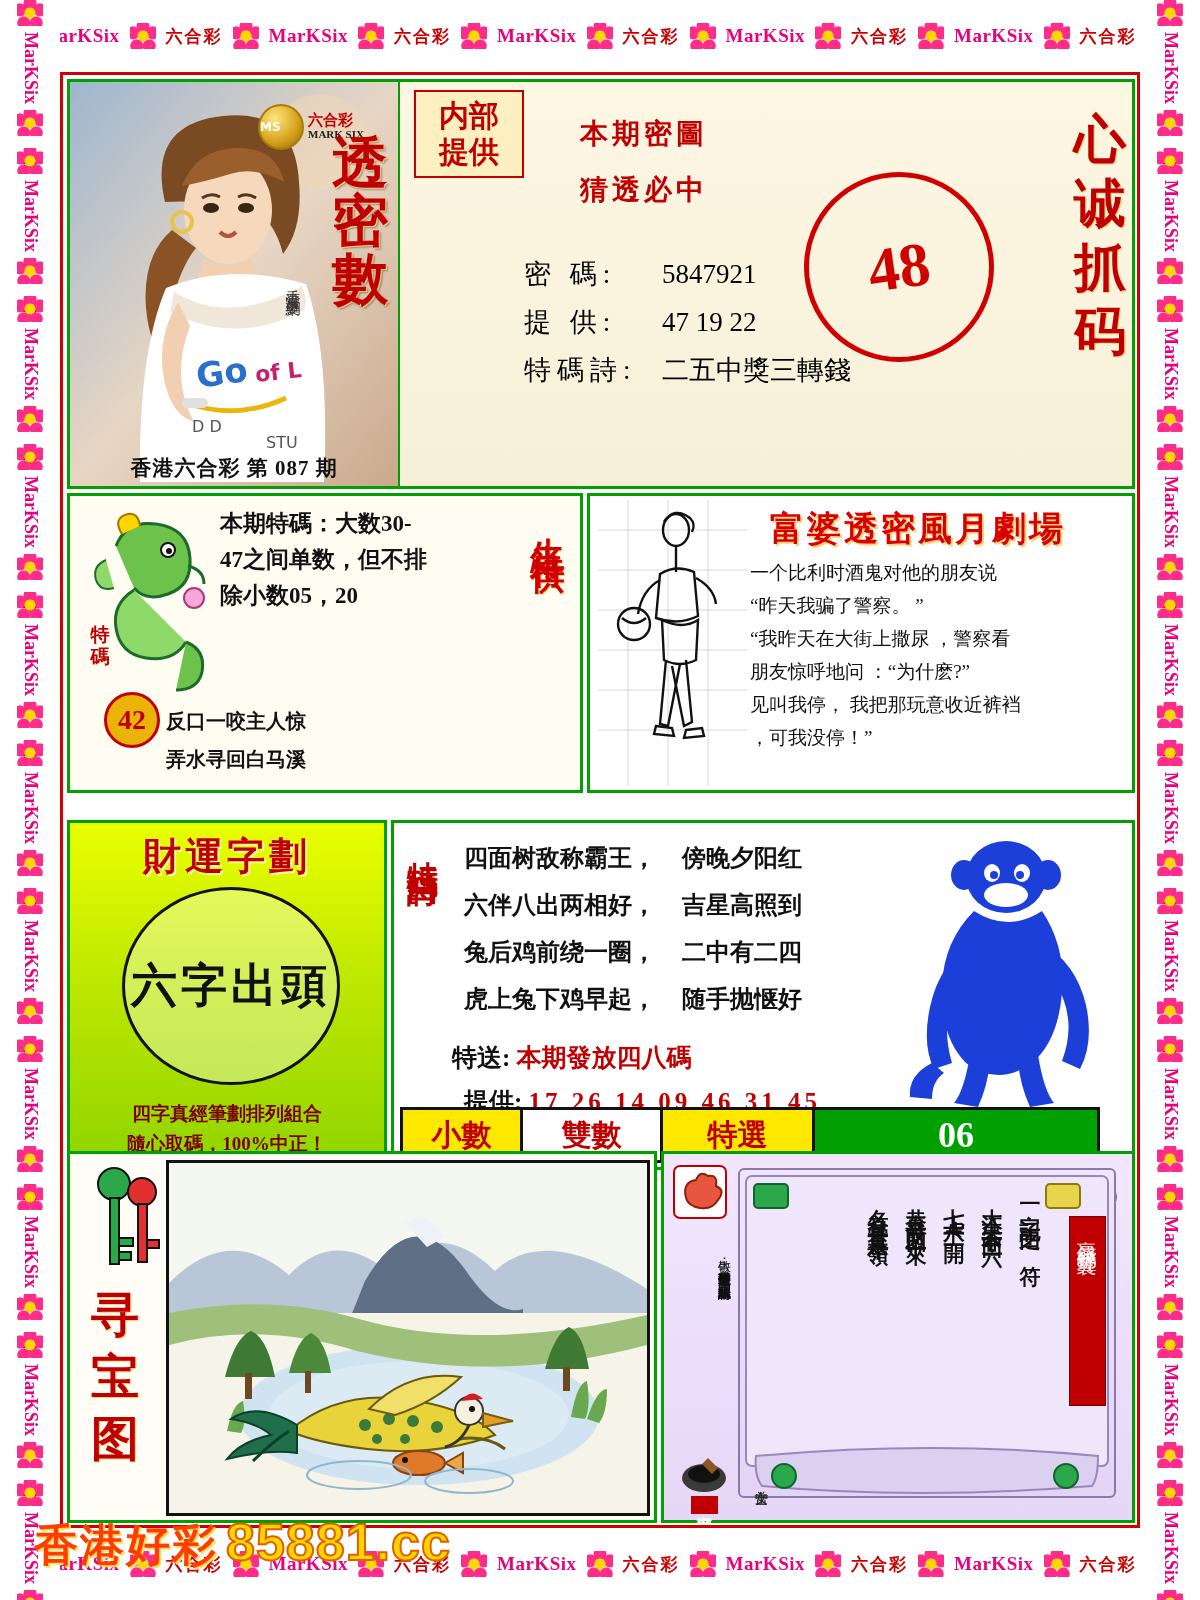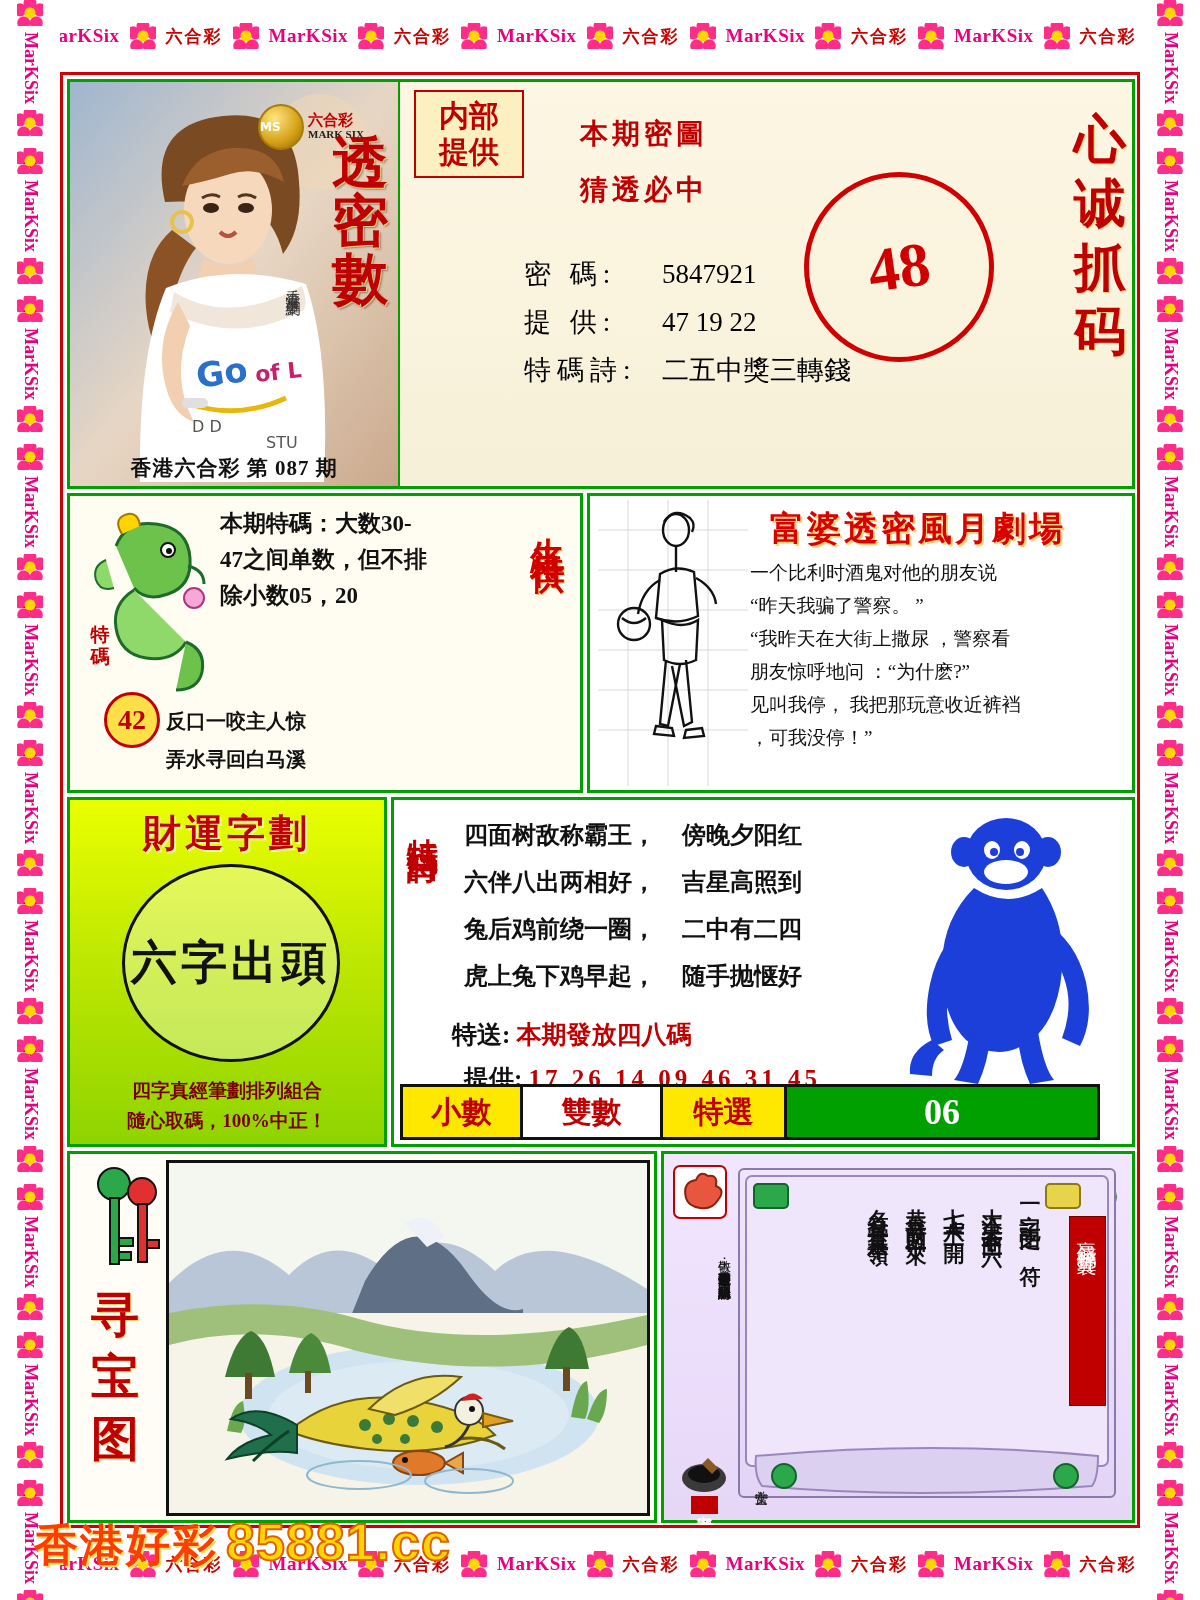--- a/index.html
+++ b/index.html
@@ -175,21 +175,21 @@
   }
   .dragon { position:absolute; left:6px; top:10px; }
   .tema-badge {
     position:absolute; left:10px; top:128px;
     font-family:"Liberation Serif",serif; font-size:19px; color:#c00000;
     font-weight:bold; line-height:22px; text-align:center; width:40px;
   }
   .ball42 {
     position:absolute; left:34px; top:196px;
     width:56px;height:56px;border-radius:50%;
-    background:#fde047; border:3px solid #c00000;
+    background:#eab308; border:3px solid #c00000;
     display:flex;align-items:center;justify-content:center;
     font-family:"Liberation Serif",serif;font-size:28px;font-weight:bold;color:#c00000;
   }
   .s2-text {
     position:absolute; left:150px; top:10px; width:210px;
     font-family:"Liberation Serif",serif; font-size:23px; color:#111;
     line-height:36px; font-weight:bold;
   }
   .s2-poem {
     position:absolute; left:96px; bottom:12px; width:310px;
@@ -214,21 +214,21 @@
     color:#d80000; letter-spacing:3px;
     text-shadow:2px 2px 0 #ffd37a;
   }
   .joke-body {
     position:absolute; left:160px; top:60px; width:378px;
     font-family:"Liberation Serif",serif; font-size:19px; color:#111;
     line-height:33px;
   }
 
   
-  .sec3 { position:absolute; left:4px; top:722px; width:1068px; height:350px; display:flex; gap:4px; }
+  .sec3 { position:absolute; left:4px; top:745px; width:1068px; height:350px; display:flex; gap:4px; }
   .s3-left {
     position:relative; width:320px; height:100%;
     border:3px solid #00a000;
     background:linear-gradient(180deg,#eaff00,#bfe800 45%,#8fd400);
   }
   .cy-title {
     position:absolute; left:0; top:8px; width:100%; text-align:center;
     font-family:"Liberation Serif",serif; font-size:38px; font-weight:bold;
     color:#c00000; letter-spacing:4px; text-shadow:2px 2px 0 #fff6a0;
   }
@@ -281,21 +281,21 @@
     display:flex; align-items:stretch; border:3px solid #111; background:#fff;
   }
   .kj-cell {
     display:flex;align-items:center;justify-content:center;
     font-family:"Liberation Serif",serif; font-weight:bold;
     border-right:3px solid #111;
   }
   .kj-a { width:240px; background:#fff; color:#007700; font-size:37px; letter-spacing:4px; }
   .kj-b { width:120px; background:#ffe800; color:#c00000; font-size:30px; }
   .kj-c { width:140px; background:#fff; color:#c00000; font-size:30px; }
-  .kj-d { width:124px; background:#ffe800; color:#c00000; font-size:30px; }
+  .kj-d { width:152px; background:#ffe800; color:#c00000; font-size:30px; }
   .kj-e { flex:1; background:#00a000; color:#fff; font-size:36px; border-right:none; }
 
   
   .sec4 { position:absolute; left:4px; top:1076px; width:1068px; height:372px; display:flex; gap:4px; }
   .s4-left {
     position:relative; width:590px; height:100%;
     border:3px solid #00a000; background:#fffdf5;
   }
   .xbt {
     position:absolute; left:6px; top:130px;

